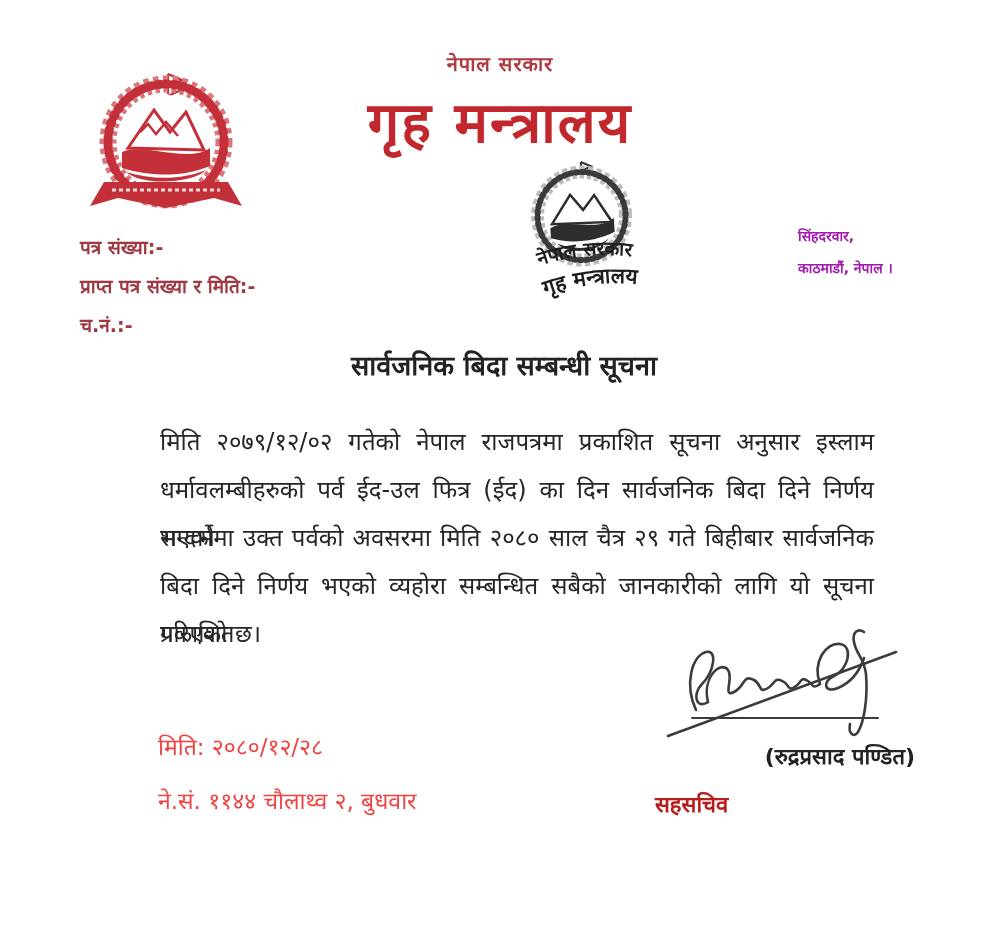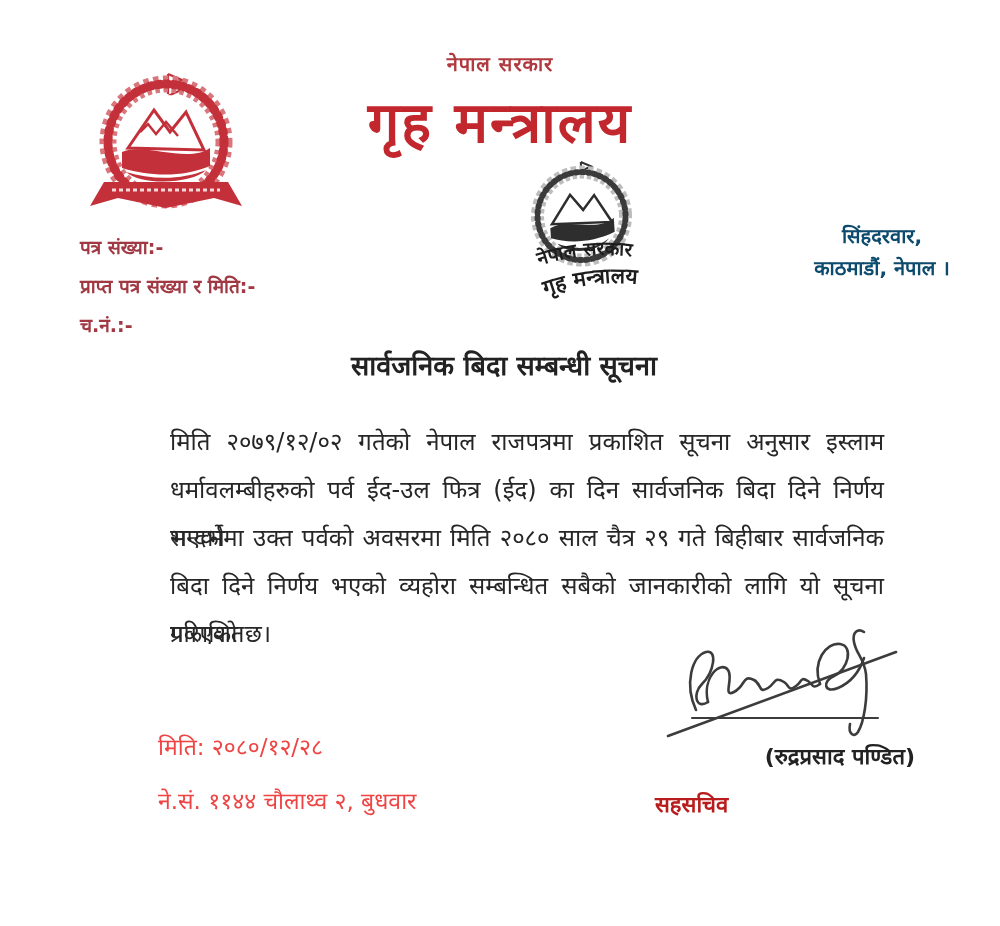--- a/index.html
+++ b/index.html
@@ -23,31 +23,31 @@
     color:#c1272d;letter-spacing:2px;
   }
   .emblem-left{position:absolute;left:82px;top:60px;width:168px;height:162px;}
   .stamp{position:absolute;left:483px;top:158px;width:200px;height:158px;transform:rotate(-4deg);}
   .meta-block{
     position:absolute;left:80px;top:228px;
     color:#a03943;font-size:19px;font-weight:bold;line-height:39px;
   }
   .address-block{
     position:absolute;left:798px;top:220px;width:168px;
-    color:#0c4a6e;font-size:20px;font-weight:bold;
-    text-align:center;line-height:32px;
+    color:#a21caf;font-size:14px;font-weight:bold;
+    text-align:left;line-height:32px;
   }
   
   .notice-title{
     position:absolute;top:346px;left:4px;width:100%;
     text-align:center;font-size:27px;font-weight:bold;color:#222;
   }
   .body-block{
     position:absolute;left:160px;top:418px;width:714px;
-    font-size:24px;color:#262626;margin-left:10px;
+    font-size:24px;color:#262626;
   }
   .body-line{height:48px;line-height:48px;text-align:justify;text-align-last:justify;white-space:normal;}
   .body-line.last{text-align:left;text-align-last:left;}
   
   .signature{position:absolute;left:662px;top:614px;width:248px;height:132px;}
   .sig-name{
     position:absolute;left:655px;top:740px;width:260px;
     text-align:right;font-size:22px;font-weight:bold;color:#222;
   }
   .sig-title{

